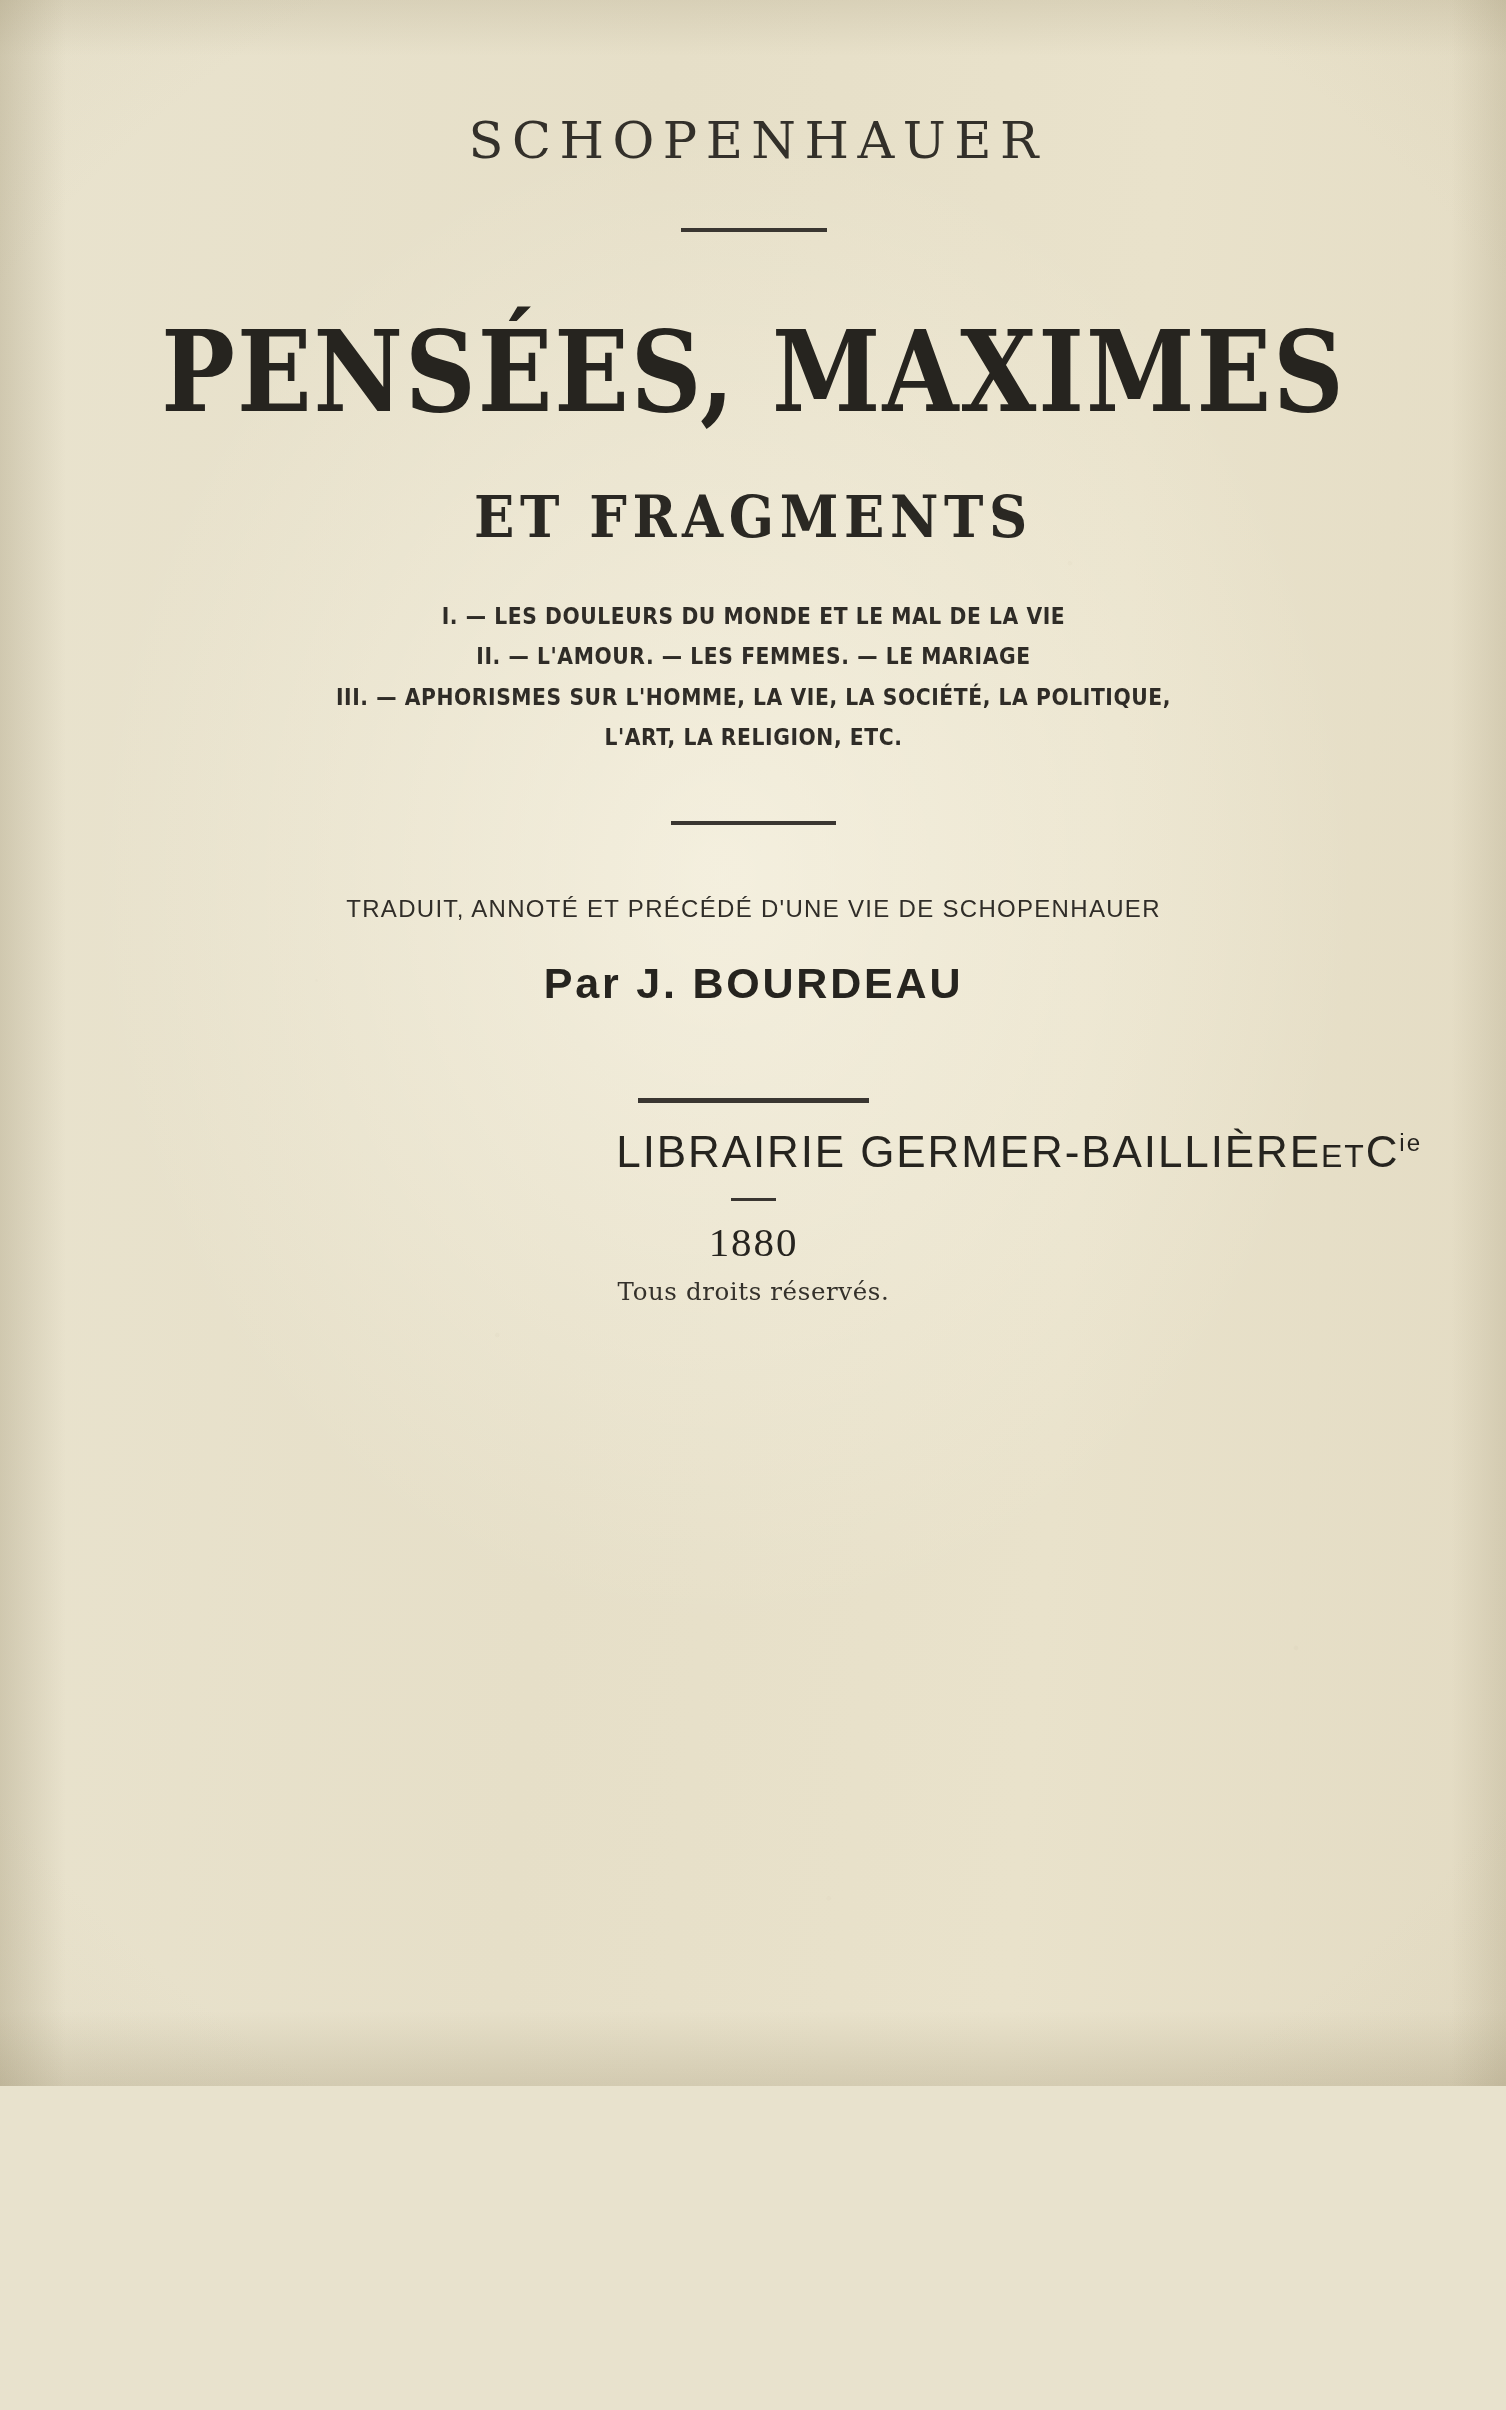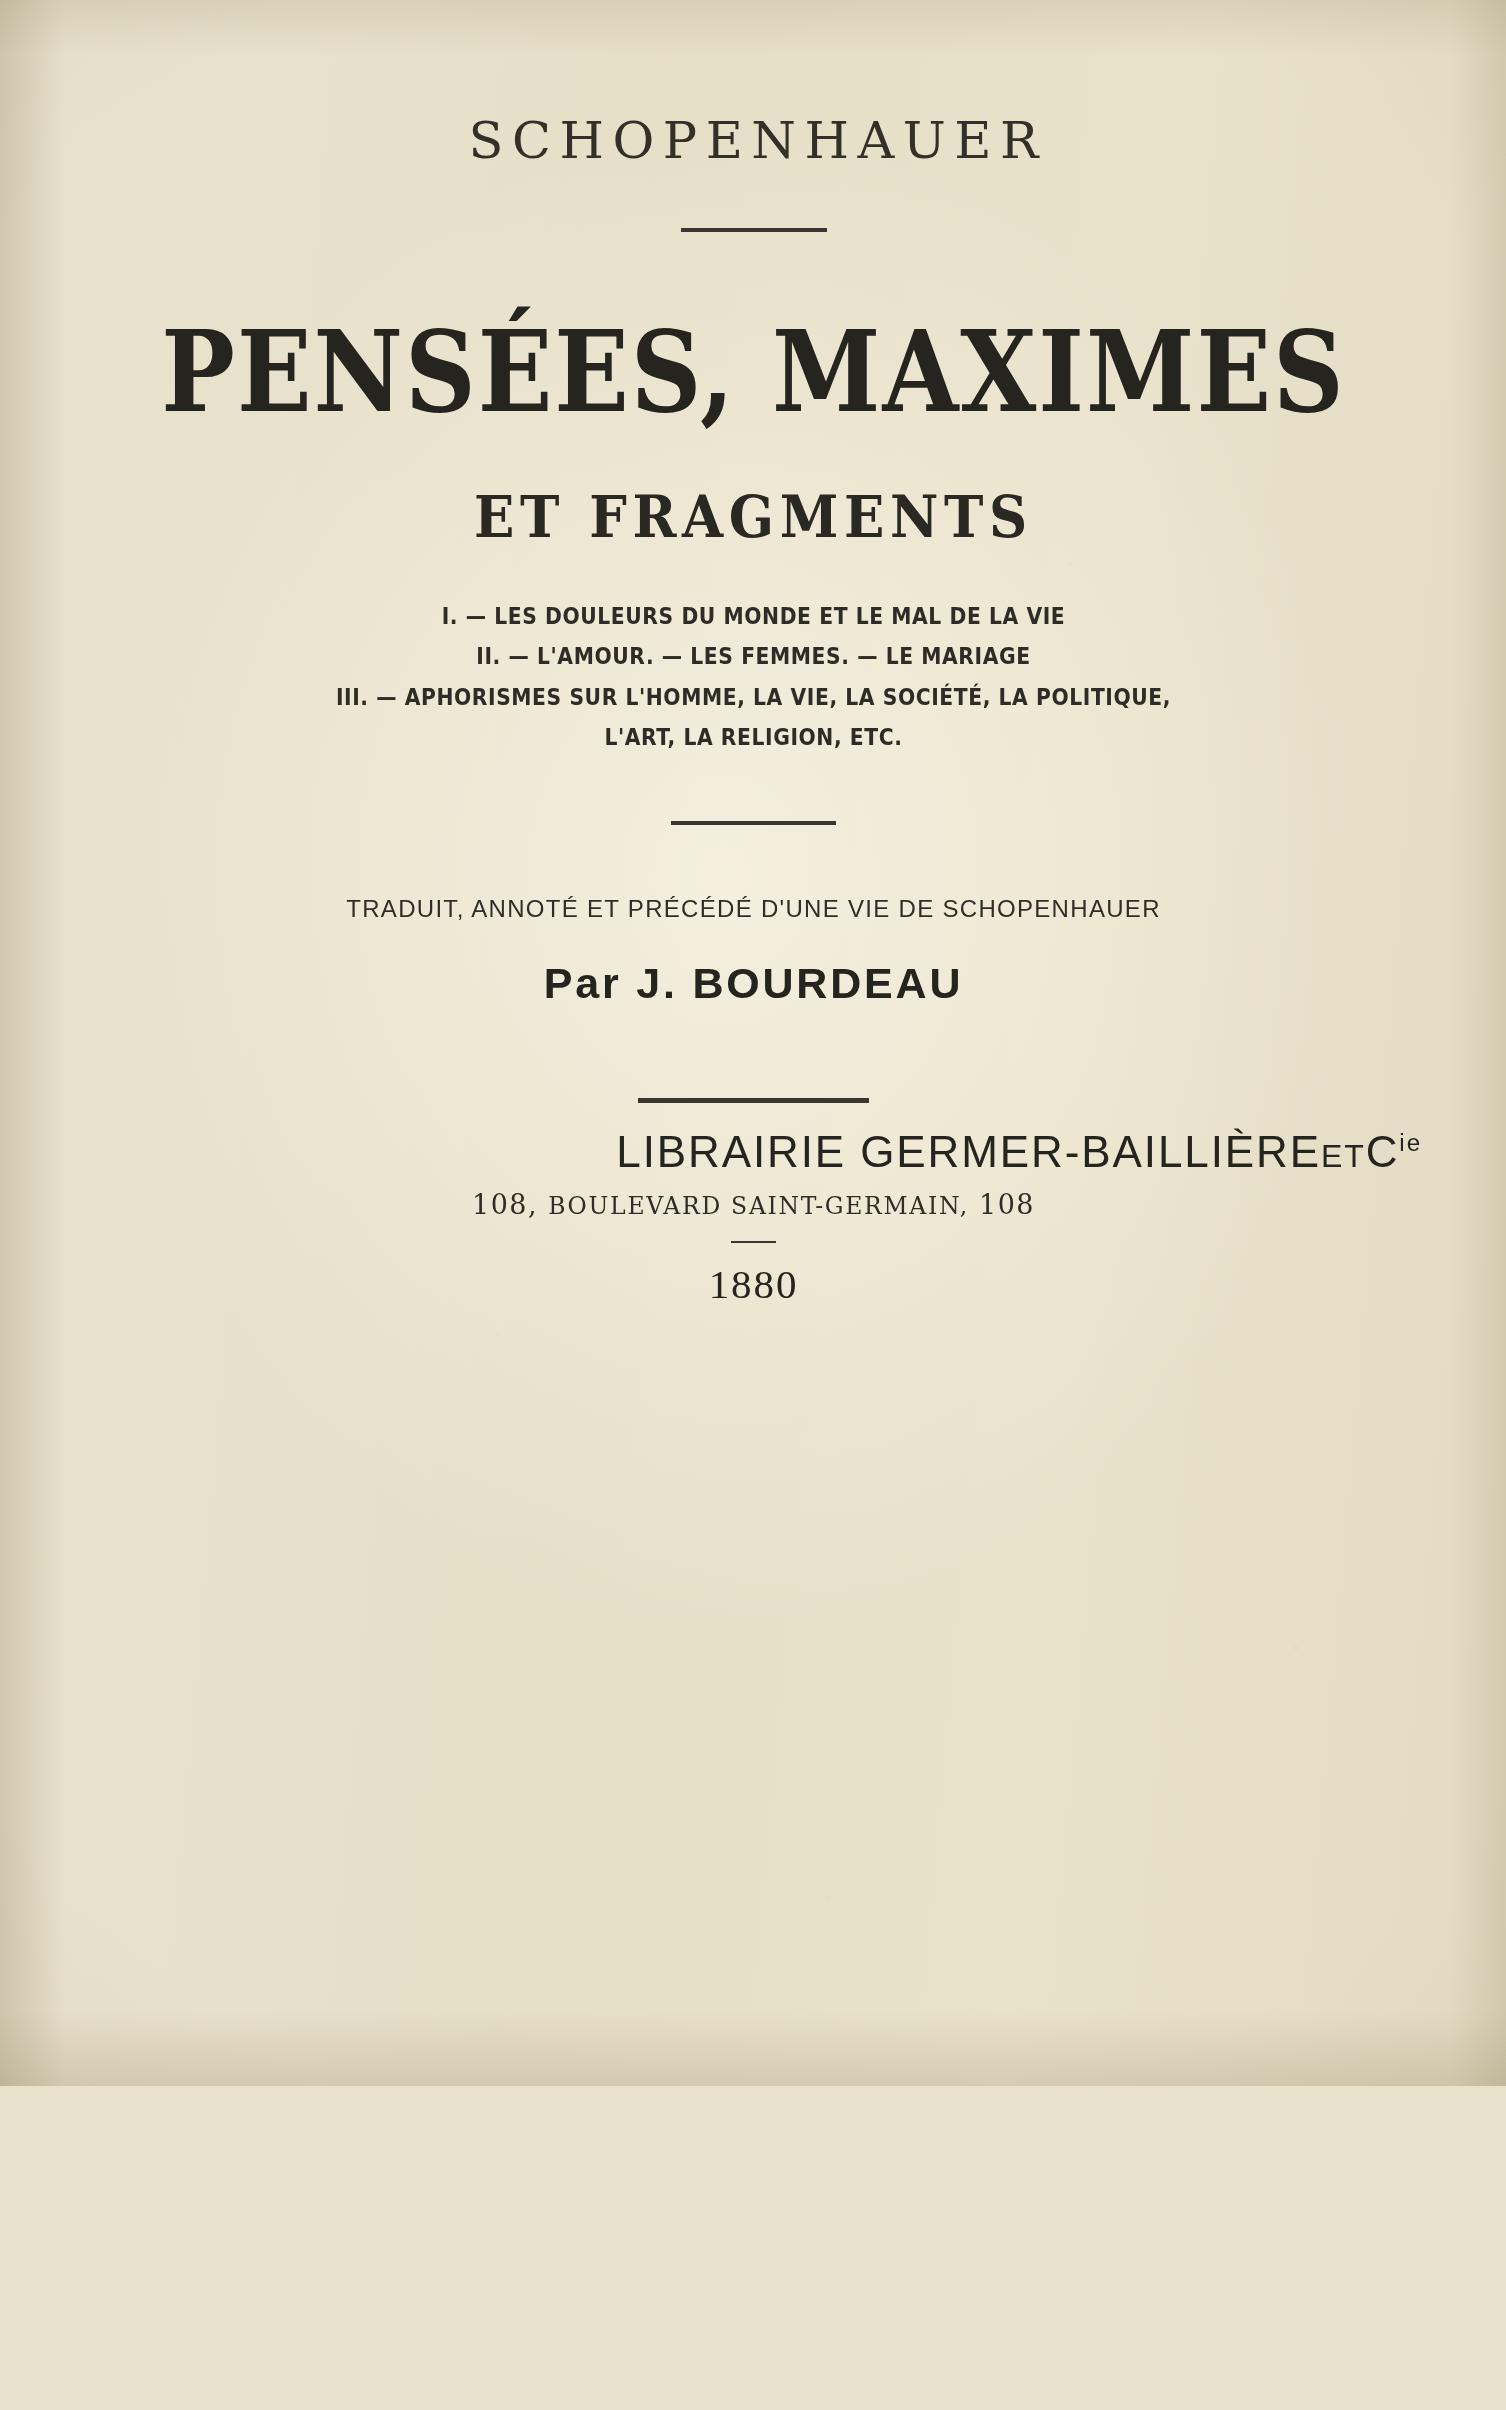--- a/index.html
+++ b/index.html
@@ -214,26 +214,22 @@
     <div class="translator">TRADUIT, ANNOTÉ ET PRÉCÉDÉ D'UNE VIE DE SCHOPENHAUER</div>
     <div class="by-line">Par  J.  BOURDEAU</div>
 
     <div class="rule rule-3"></div>
 
 
     <div class="publisher">
       <span>LIBRAIRIE  GERMER-BAILLIÈRE</span><span class="small-caps">ET</span><span>C</span><sup>ie</sup>
     </div>
 
-    <div class="address">
-      <span>108,</span>
-      <span class="street">BOULEVARD  SAINT-GERMAIN,</span>
-      <span>108</span>
-    </div>
 
     <div class="rule rule-small"></div>
 
     <div class="year">1880</div>
 
+    <div class="rights">Tous droits réservés.</div>
 
   </div>
 </div>
 
 
 </body></html>

